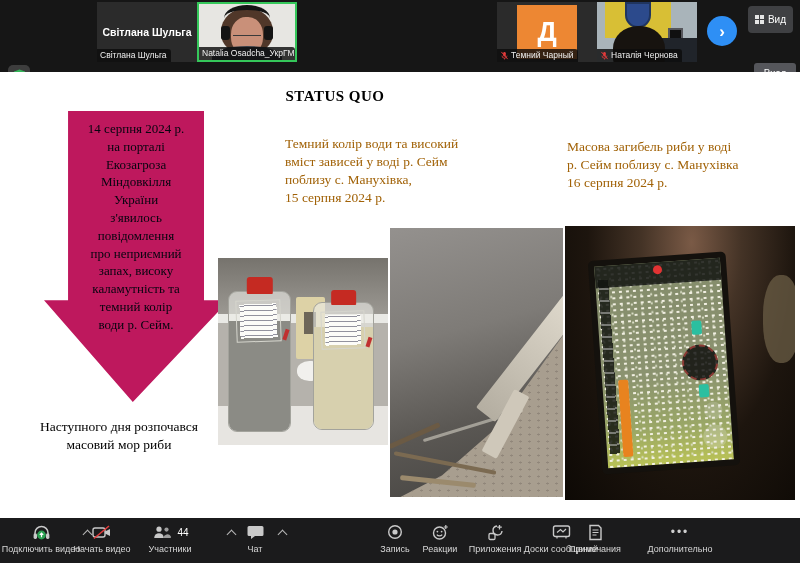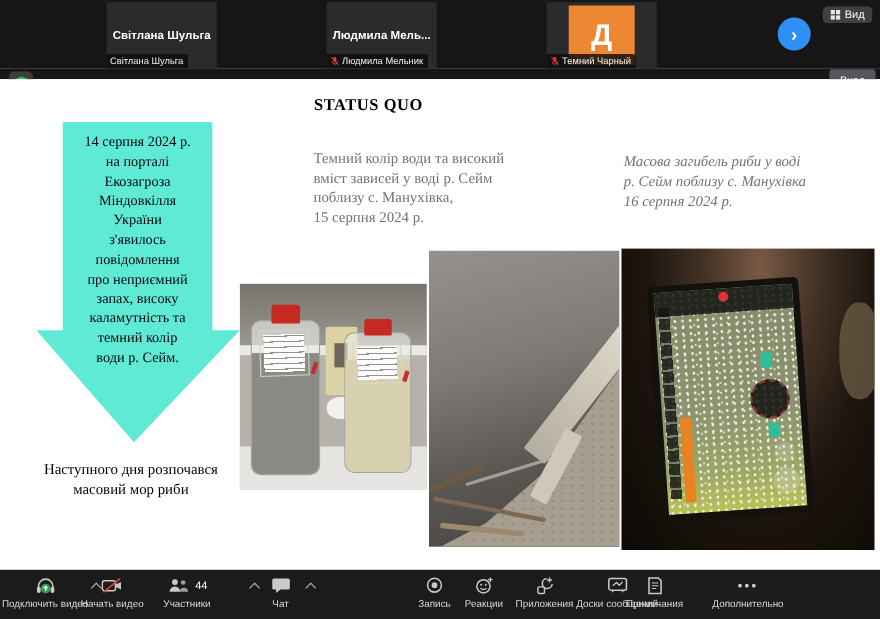--- a/index.html
+++ b/index.html
@@ -53,52 +53,52 @@
   .t6-frame { position:absolute; right:14px; top:26px; width:15px; height:17px; background:#101010; border:2px solid #56575c; }
   .t6-head { position:absolute; left:16px; bottom:-10px; width:52px; height:46px; background:#17130f; border-radius:48% 48% 30% 30%; }
   .t6-dark { position:absolute; right:0; top:36px; width:40px; height:26px; background:#20242a; }
 
   .next-btn {
     position:absolute; left:707px; top:16px; width:30px; height:30px; border-radius:50%;
     background:#2e8ff5; border:none; color:#fff; font-size:17px; font-weight:bold;
     display:flex; align-items:center; justify-content:center; cursor:pointer; line-height:1;
   }
   .view-btn {
-    position:absolute; right:7px; top:6px; height:15px; padding:0 7px;
+    position:absolute; right:7px; top:6px; height:27px; padding:0 7px;
     background:#3f4043; border:none; border-radius:4px; color:#fff; font-size:10px;
     display:flex; align-items:center; gap:4px; cursor:pointer;
   }
 
   
   .share-bar { position:absolute; left:0; top:62px; width:800px; height:10px; background:#161616; }
   .shield-btn {
     position:absolute; left:8px; top:65px; width:22px; height:22px;
     background:#3d3d3d; border:none; border-radius:5px;
     display:flex; align-items:center; justify-content:center; cursor:pointer;
   }
   .entry-btn {
     position:absolute; right:4px; top:63px; width:42px; height:20px;
     background:#55565b; border:none; border-radius:3px; color:#fff; font-size:10px; cursor:pointer;
   }
 
   
   .slide { position:absolute; left:0; top:72px; width:800px; height:446px; background:#fff; font-family:"Liberation Serif", serif; }
   .slide-title { position:absolute; left:230px; top:16px; width:210px; text-align:center; font-size:15px; font-weight:bold; letter-spacing:.5px; color:#000; }
   .big-arrow {
-    position:absolute; left:33px; top:39px; width:185px; height:291px; background:#5eead4;
+    position:absolute; left:44px; top:39px; width:185px; height:291px; background:#be185d;
     clip-path:polygon(13% 0, 86.5% 0, 86.5% 65%, 100% 65%, 48% 100%, 0 65%, 13% 65%);
   }
   .big-arrow-text {
     position:absolute; left:13%; top:9px; width:73.5%;
     font-size:13px; line-height:1.37; color:#05050f; text-align:center; white-space:pre-line;
   }
   .below-arrow-text { position:absolute; left:10px; top:346px; width:218px; text-align:center; font-size:13.5px; line-height:1.35; color:#000; white-space:pre-line; }
-  .caption { position:absolute; font-size:13.5px; line-height:1.34; color:#737373; white-space:pre-line; }
+  .caption { position:absolute; font-size:13.5px; line-height:1.34; color:#a16207; white-space:pre-line; }
   .caption.mid { left:285px; top:63px; width:200px; }
-  .caption.right { left:567px; top:66px; width:210px;font-style:italic; }
+  .caption.right { left:567px; top:66px; width:210px; }
 
   .photo { position:absolute; overflow:hidden; }
   
   .p1 { left:218px; top:186px; width:170px; height:187px; background:#c9c6c1; }
   .p1-cab { position:absolute; left:0; top:0; width:100%; height:30%; background:linear-gradient(#76736d,#9b9892); }
   .p1-ledge { position:absolute; left:0; top:30%; width:100%; height:5%; background:#e9e9e5; }
   .p1-wall { position:absolute; left:0; top:35%; width:100%; height:44%; background:#b5b2ac; }
   .p1-floor { position:absolute; left:0; bottom:0; width:100%; height:21%; background:#e7e5e1; }
   .p1-device { position:absolute; left:46%; top:21%; width:17%; height:33%; background:#ddd2a6; border-radius:2px; }
   .p1-device::after { content:""; position:absolute; left:28%; top:24%; width:42%; height:36%; background:#6d6658; }
@@ -163,46 +163,64 @@
 
   <div class="strip">
 
     <div class="tile" style="left:97px">
       <div class="overlay-name">Світлана Шульга</div>
       <div class="label-bar">
         <span>Світлана Шульга</span>
       </div>
     </div>
 
-
-    <div class="tile" style="left:297px">
-      <div class="overlay-name">Людмила Мель...</div>
+    <div class="tile video-on active" style="left:197px">
+      <div class="t2-bg"></div>
+      <div class="t2-hair"></div>
+      <div class="t2-band"></div>
+      <div class="t2-face"></div>
+      <div class="t2-glasses"></div>
+      <div class="t2-cupL"></div>
+      <div class="t2-cupR"></div>
+      <div class="t2-body"></div>
       <div class="label-bar">
-        <svg class="mic-muted" viewBox="0 0 10 10">
-            <rect x="3.6" y="1" width="2.8" height="5" rx="1.4" fill="#e23b3b"></rect>
-            <path d="M2.2 5.2a2.8 2.8 0 0 0 5.6 0M5 8v1.4" stroke="#e23b3b" stroke-width="0.9" fill="none"></path>
-            <line x1="1.5" y1="1" x2="8.5" y2="9" stroke="#e23b3b" stroke-width="1.1"></line>
-          </svg>
-        <span>Людмила Мельник</span>
-      </div>
-    </div>
+        <span>Natalia Osadcha_УкрГМ</span>
+      </div>
+    </div>
+
 
 
     <div class="tile" style="left:497px">
       <div class="t5-square">Д</div>
       <div class="label-bar">
         <svg class="mic-muted" viewBox="0 0 10 10">
             <rect x="3.6" y="1" width="2.8" height="5" rx="1.4" fill="#e23b3b"></rect>
             <path d="M2.2 5.2a2.8 2.8 0 0 0 5.6 0M5 8v1.4" stroke="#e23b3b" stroke-width="0.9" fill="none"></path>
             <line x1="1.5" y1="1" x2="8.5" y2="9" stroke="#e23b3b" stroke-width="1.1"></line>
           </svg>
         <span>Темний Чарный</span>
       </div>
     </div>
 
+    <div class="tile" style="left:597px">
+      <div class="t6-bg"></div>
+      <div class="t6-flag"></div>
+      <div class="t6-emblem"></div>
+      <div class="t6-frame"></div>
+      <div class="t6-dark"></div>
+      <div class="t6-head"></div>
+      <div class="label-bar">
+        <svg class="mic-muted" viewBox="0 0 10 10">
+            <rect x="3.6" y="1" width="2.8" height="5" rx="1.4" fill="#e23b3b"></rect>
+            <path d="M2.2 5.2a2.8 2.8 0 0 0 5.6 0M5 8v1.4" stroke="#e23b3b" stroke-width="0.9" fill="none"></path>
+            <line x1="1.5" y1="1" x2="8.5" y2="9" stroke="#e23b3b" stroke-width="1.1"></line>
+          </svg>
+        <span>Наталія Чернова</span>
+      </div>
+    </div>
 
     <button class="next-btn">
       <span>›</span>
     </button>
 
     <button class="view-btn">
       <svg width="9" height="9" viewBox="0 0 9 9">
         <rect x="0" y="0" width="4" height="4" fill="#e6e6e6"></rect>
           <rect x="5" y="0" width="4" height="4" fill="#e6e6e6"></rect>
         <rect x="0" y="5" width="4" height="4" fill="#e6e6e6"></rect>

